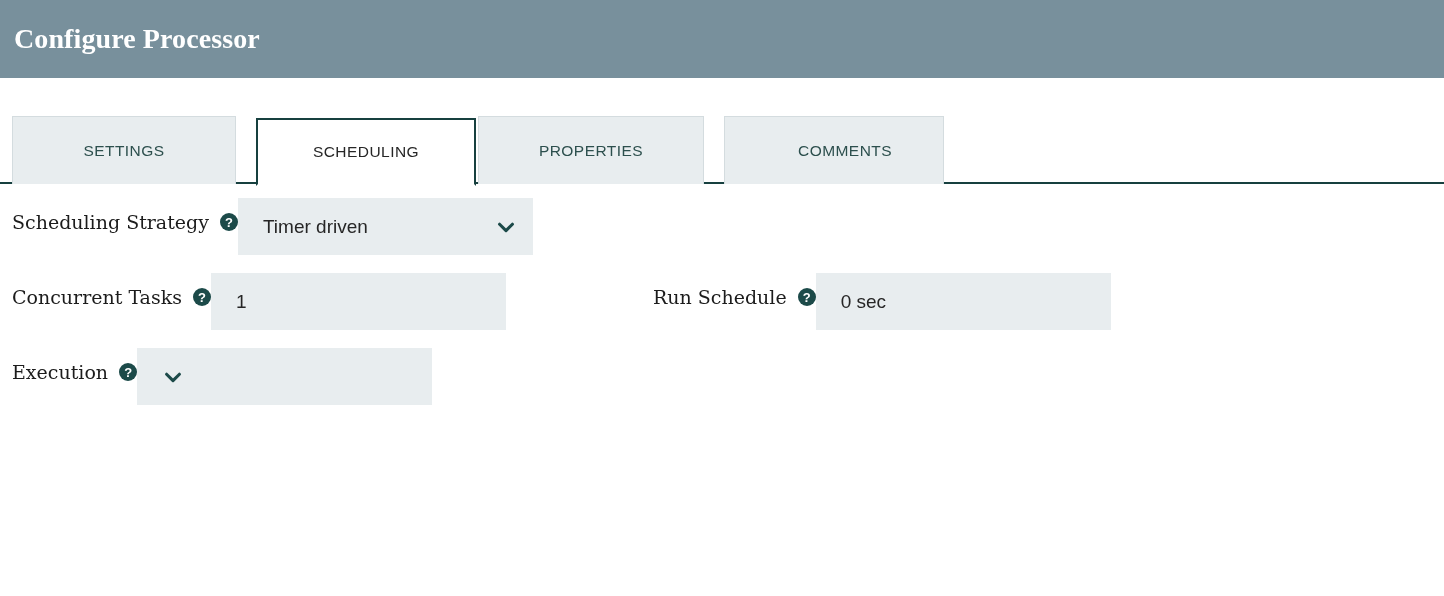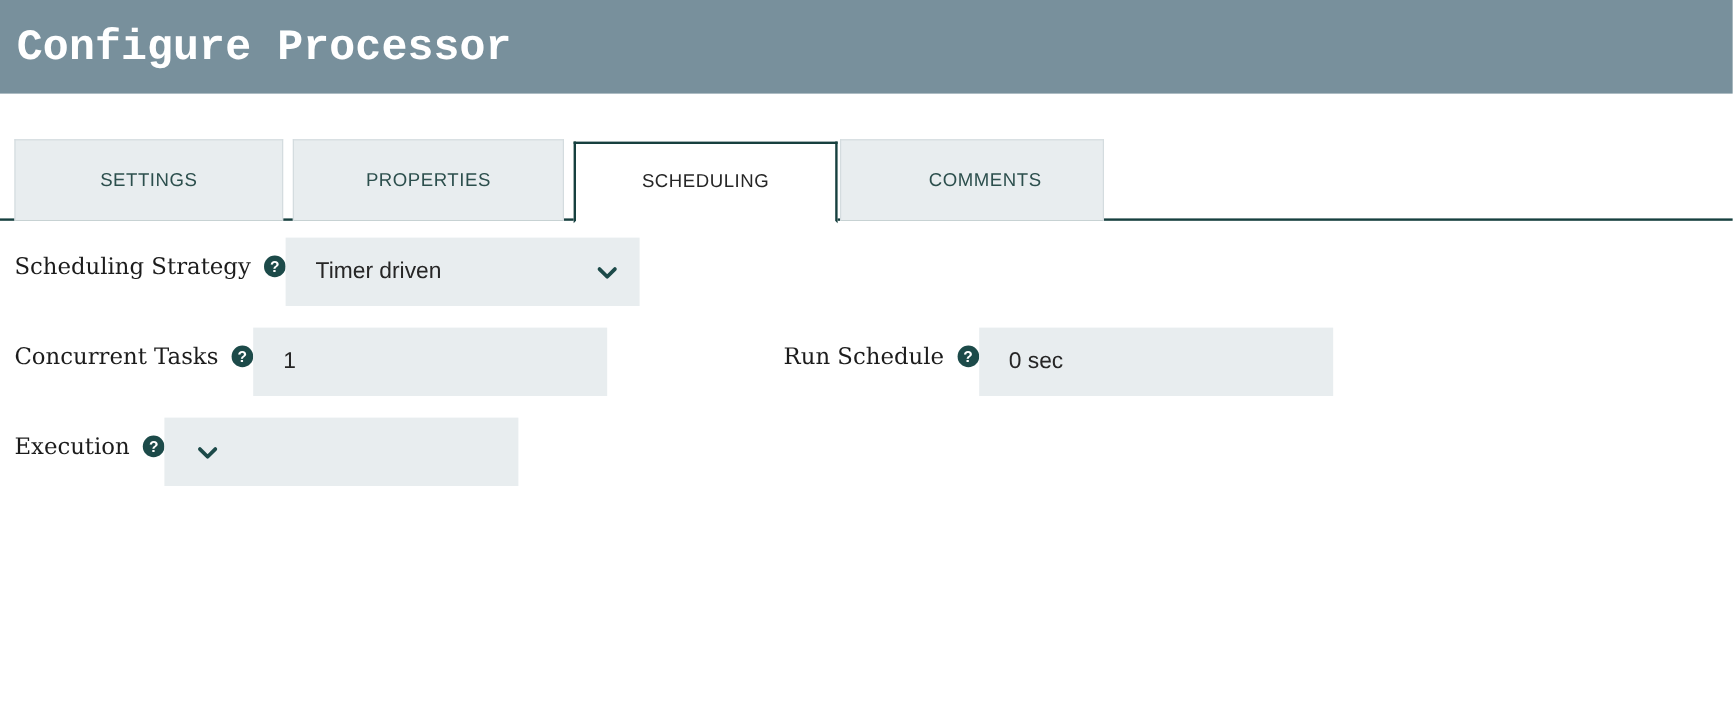--- a/index.html
+++ b/index.html
@@ -20,23 +20,23 @@
   .dialog-header {
     width: 100%;
     height: 78px;
     background: #78909c;
     display: flex;
     align-items: center;
     padding-left: 14px;
   }
 
   .dialog-title {
-    font-family: Liberation Mono, monospace;
+    font-family: Liberation Serif, serif;
     font-weight: bold;
-    font-size: 36px;
+    font-size: 28px;
     letter-spacing: 0.1px;
     color: #ffffff;
   }
 
   
   .tab-strip {
     position: relative;
     height: 106px;
     padding-top: 36px;
     padding-left: 12px;
@@ -65,21 +65,21 @@
     white-space: nowrap;
     cursor: pointer;
     z-index: 1;
   }
 
   .tab.inactive {
     background: #e8edef;
     color: #2c4f4d;
     border: 1px solid #d4dcdf;
     border-bottom: none;
-    margin-right: 8px;
+    margin-right: 20px;
   }
 
   .tab.active {
     background: #ffffff;
     color: #262626;
     border: 2px solid #17403f;
     border-bottom: 2px solid #ffffff;
     margin-right: 2px;
     margin-bottom: -2px;
     z-index: 3;
@@ -176,25 +176,25 @@
 <body>
 
 <div class="dialog-header">
   <div class="dialog-title">Configure Processor</div>
 </div>
 
 <div class="tab-strip">
   <div class="tab inactive" id="tab-0">
     <span>SETTINGS</span>
   </div>
+  <div class="tab active" id="tab-1">
+    <span>SCHEDULING</span>
+  </div>
   <div class="tab inactive" id="tab-2">
     <span>PROPERTIES</span>
-  </div>
-  <div class="tab active" id="tab-1">
-    <span>SCHEDULING</span>
   </div>
   <div class="tab inactive" id="tab-3">
     <span>COMMENTS</span>
   </div>
 </div>
 
 <div class="form-body">
 
   <div class="field-row">
     <div class="field">

